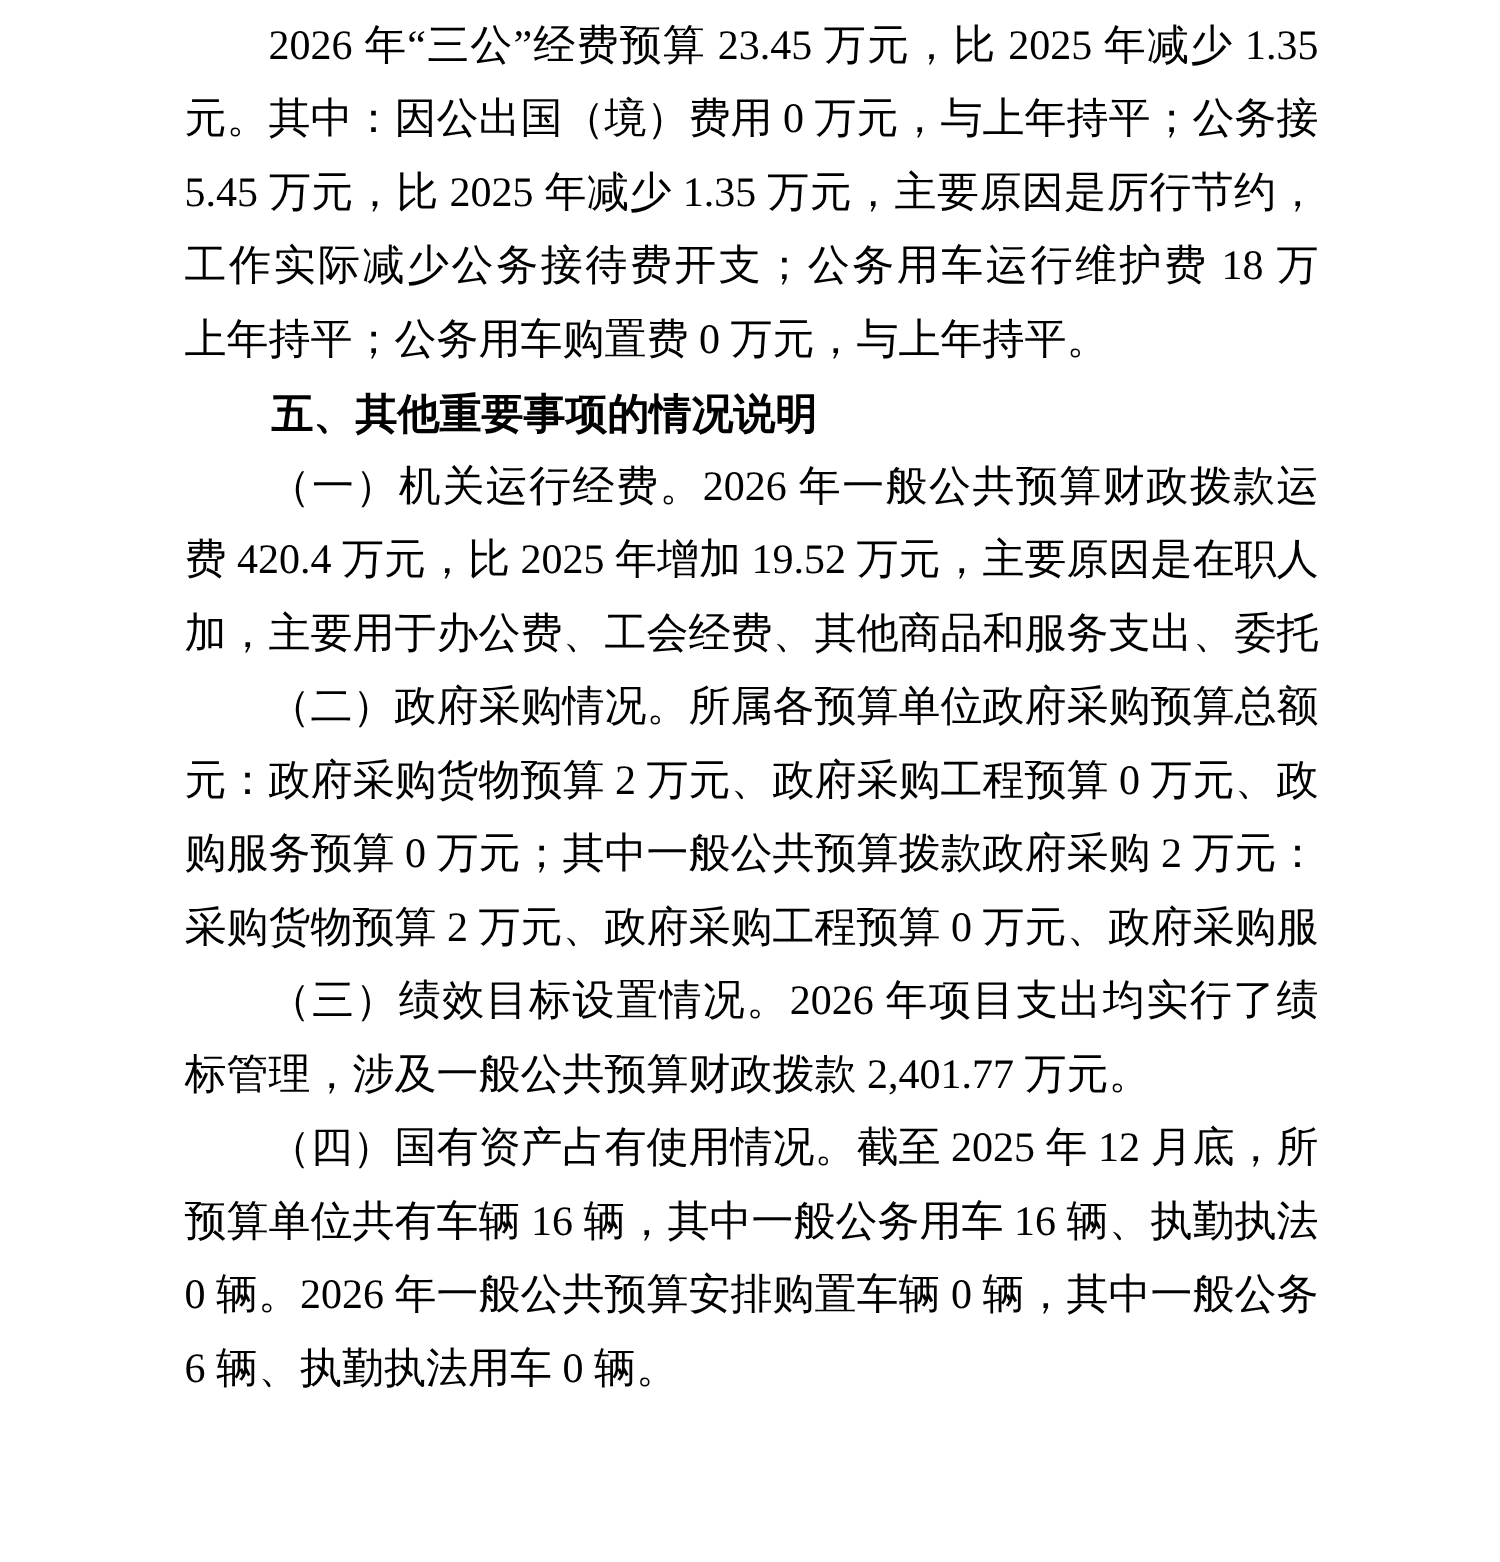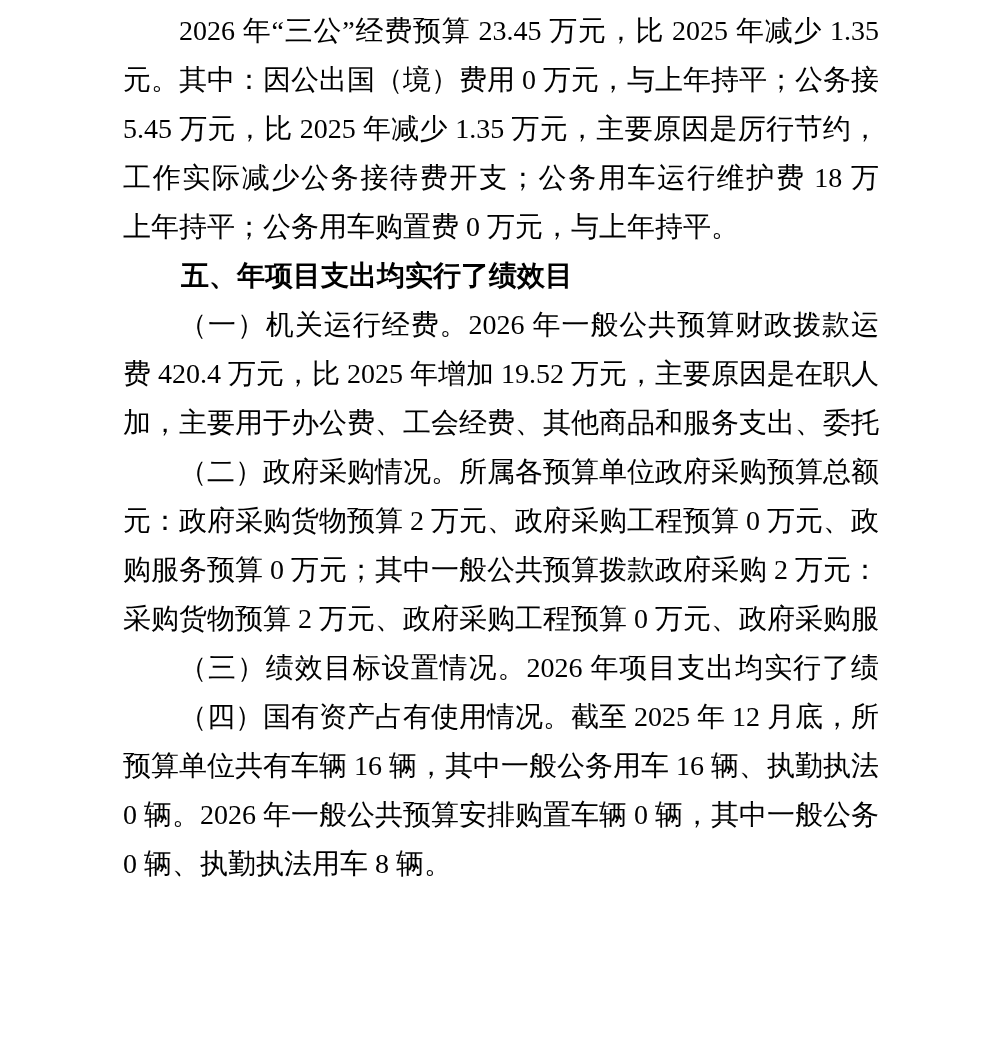--- a/index.html
+++ b/index.html
@@ -57,41 +57,42 @@
 
     <div class="para">
       <div class="tline first">2026 年“三公”经费预算 23.45 万元，比 2025 年减少 1.35 万</div>
       <div class="tline">元。其中：因公出国（境）费用 0 万元，与上年持平；公务接待费</div>
       <div class="tline">5.45 万元，比 2025 年减少 1.35 万元，主要原因是厉行节约，结合</div>
       <div class="tline">工作实际减少公务接待费开支；公务用车运行维护费 18 万元，与</div>
       <div class="tline end">上年持平；公务用车购置费 0 万元，与上年持平。</div>
     </div>
 
     <div class="para heading">
-      <div class="tline end">五、年项目支出均实行了绩效目</div>
+      <div class="tline end">五、其他重要事项的情况说明</div>
     </div>
 
     <div class="para">
       <div class="tline first">（一）机关运行经费。2026 年一般公共预算财政拨款运行经</div>
       <div class="tline">费 420.4 万元，比 2025 年增加 19.52 万元，主要原因是在职人员增</div>
       <div class="tline">加，主要用于办公费、工会经费、其他商品和服务支出、委托业</div>
     </div>
 
     <div class="para">
       <div class="tline first">（二）政府采购情况。所属各预算单位政府采购预算总额 2 万</div>
       <div class="tline">元：政府采购货物预算 2 万元、政府采购工程预算 0 万元、政府采</div>
       <div class="tline">购服务预算 0 万元；其中一般公共预算拨款政府采购 2 万元：政府</div>
       <div class="tline">采购货物预算 2 万元、政府采购工程预算 0 万元、政府采购服务预</div>
     </div>
 
     <div class="para">
       <div class="tline first">（三）绩效目标设置情况。2026 年项目支出均实行了绩效目</div>
+      <div class="tline end">标管理，涉及一般公共预算财政拨款 2,401.77 万元。</div>
     </div>
 
     <div class="para">
       <div class="tline first">（四）国有资产占有使用情况。截至 2025 年 12 月底，所属各</div>
       <div class="tline">预算单位共有车辆 16 辆，其中一般公务用车 16 辆、执勤执法用车</div>
       <div class="tline">0 辆。2026 年一般公共预算安排购置车辆 0 辆，其中一般公务用车</div>
-      <div class="tline end">0 辆、执勤执法用车 8 辆。</div>
+      <div class="tline end">6 辆、执勤执法用车 0 辆。</div>
     </div>
 
   </div>
 </div>
 
 </body></html>

